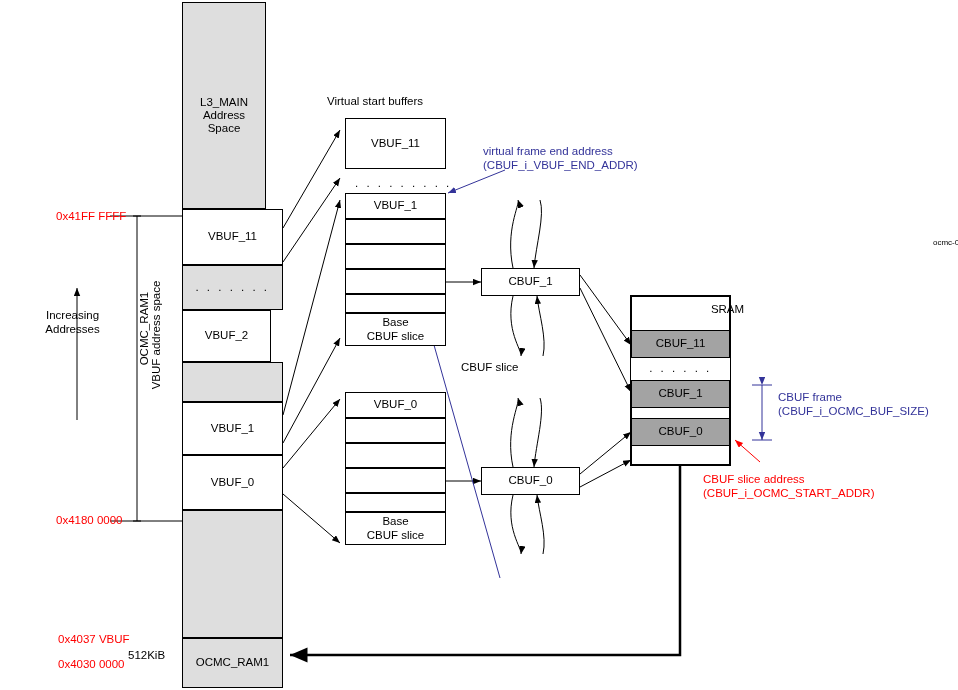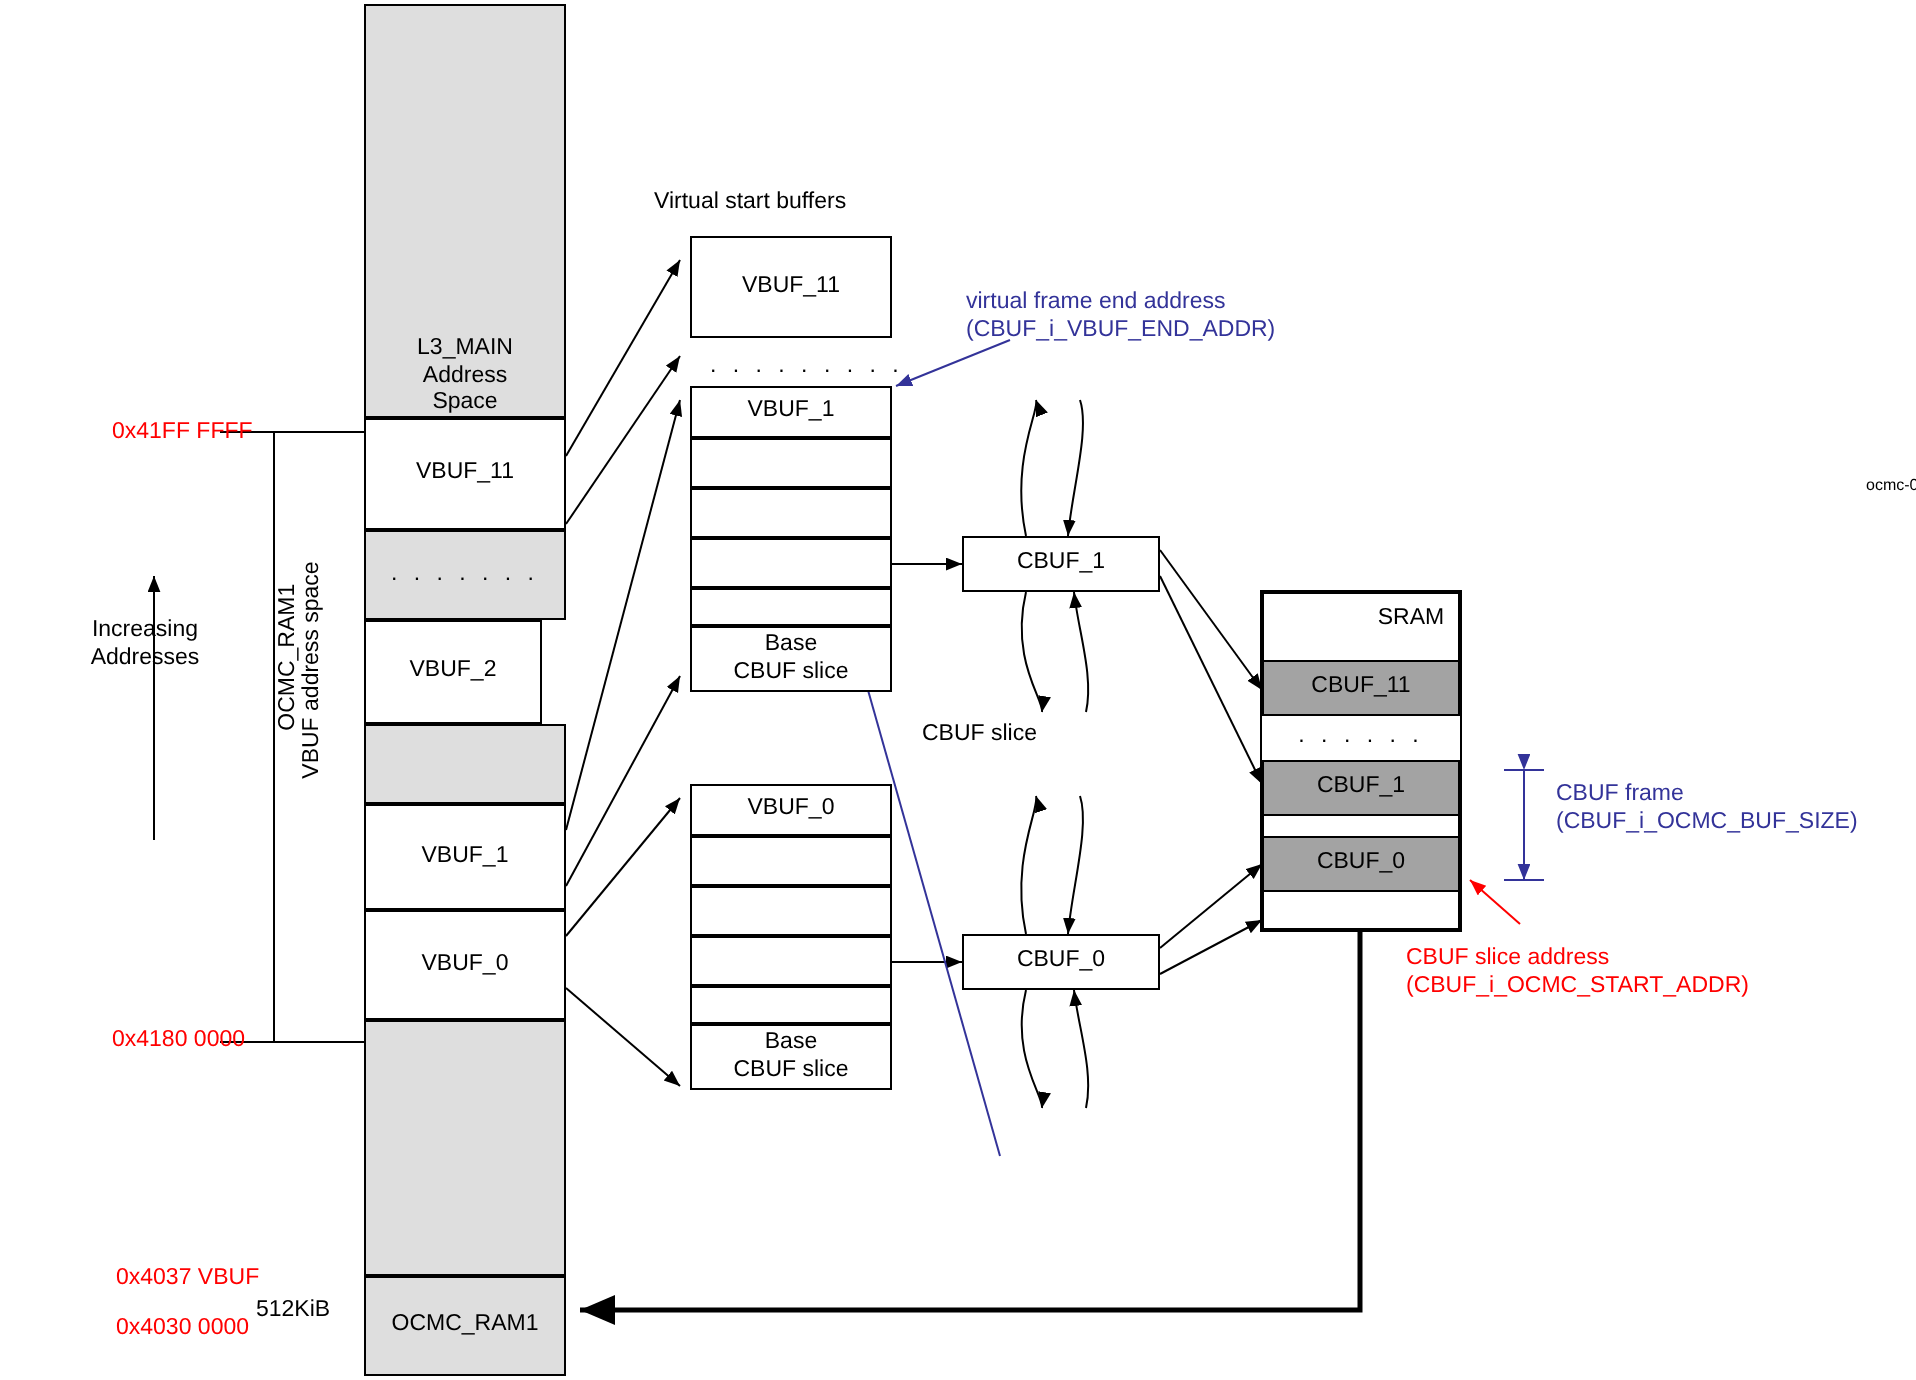--- a/index.html
+++ b/index.html
@@ -127,21 +127,21 @@
 
     <line x1="762" y1="385" x2="762" y2="440" stroke="#333399" stroke-width="1" marker-start="url(#ahb)" marker-end="url(#ahb)"></line>
     <line x1="752" y1="385" x2="772" y2="385" stroke="#333399" stroke-width="1"></line>
     <line x1="752" y1="440" x2="772" y2="440" stroke="#333399" stroke-width="1"></line>
 
     <line x1="760" y1="462" x2="735" y2="440" stroke="#ff0000" stroke-width="1" marker-end="url(#ahr)"></line>
 
     <path d="M680,466 L680,655 L290,655" fill="none" stroke="#000000" stroke-width="2.5" marker-end="url(#ahth)"></path>
   </svg>
 
-  <div class="box" style="left:182px; top:2px; width:101px; height:207px; background:#dedede; align-items:flex-end; padding-top:20px;">
+  <div class="box" style="left:182px; top:2px; width:84px; height:207px; background:#dedede; align-items:center; padding-top:20px;">
     <span style="white-space:pre-line;">L3_MAIN
 Address
 Space</span>
   </div>
 
   <div class="box" style="left:182px; top:209px; width:101px; height:56px;">
     <span>VBUF_11</span>
   </div>
   <div class="box gray" style="left:182px; top:265px; width:101px; height:45px;">
     <span class="dots">. . . . . . .</span>
@@ -211,21 +211,21 @@
 
   <div class="box" style="left:481px; top:268px; width:99px; height:28px;">
     <span>CBUF_1</span>
   </div>
   <div class="box" style="left:481px; top:467px; width:99px; height:28px;">
     <span>CBUF_0</span>
   </div>
   <div class="lbl" style="left:461px; top:360px;">CBUF slice</div>
 
   <div class="box thick nofill" style="left:630px; top:295px; width:101px; height:171px; background:#ffffff;"></div>
-  <div class="lbl lbl-c" style="left:652px; top:302px; width:107px;">SRAM</div>
+  <div class="lbl lbl-c" style="left:630px; top:302px; width:107px;padding-left:44px;">SRAM</div>
 
   <div class="box yellow" style="left:631px; top:330px; width:99px; height:28px;">
     <span>CBUF_11</span>
   </div>
   <div class="box noborder" style="left:631px; top:358px; width:99px; height:22px; background:#ffffff;">
     <span class="dots">. . . . . .</span>
   </div>
   <div class="box yellow" style="left:631px; top:380px; width:99px; height:28px;">
     <span>CBUF_1</span>
   </div>

